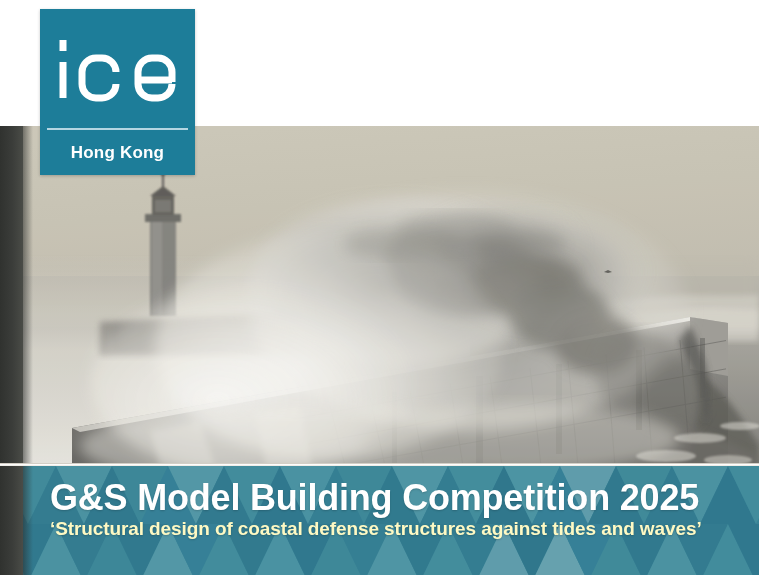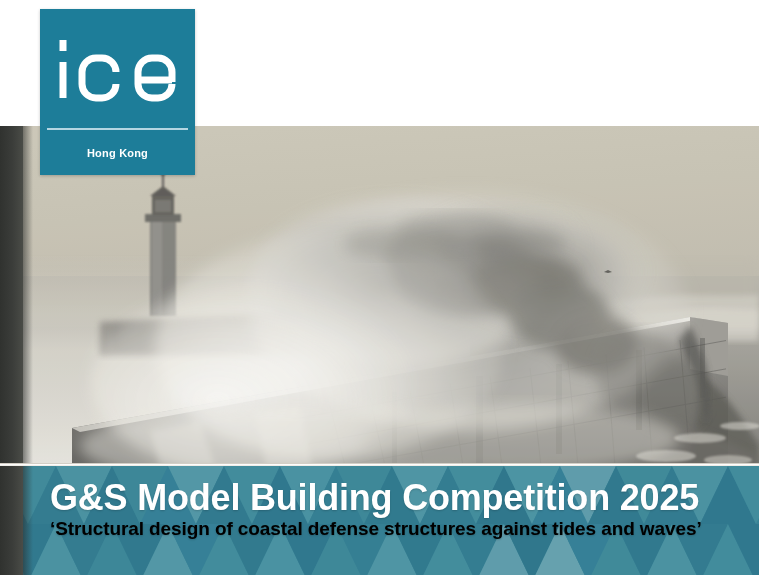--- a/index.html
+++ b/index.html
@@ -88,21 +88,21 @@
     opacity:.85;
   }
   .logo-region {
     position:absolute;
     left:0; top:121px;
     width:155px; height:45px;
     display:flex; align-items:center; justify-content:center;
   }
   .logo-region span {
     color:#ffffff;
-    font-size:11px;
+    font-size:17px;
     font-weight:bold;
     letter-spacing:.2px;
     font-family:"Liberation Sans", sans-serif;
   }
 
   
   .banner {
     position:absolute;
     left:0;
     top:466px;
@@ -139,21 +139,21 @@
     font-weight:bold;
     letter-spacing:-0.2px;
     white-space:nowrap;
     font-family:"Liberation Sans", sans-serif;
     text-shadow: 0 1px 2px rgba(0,0,0,.18);
   }
   .banner-subtitle {
     position:absolute;
     left:0;
     top:52px;
-    color:#000000;
+    color:#fef9c3;
     font-size:19px;
     font-weight:bold;
     letter-spacing:-0.1px;
     white-space:nowrap;
     font-family:"Liberation Sans", sans-serif;
     text-shadow: 0 1px 2px rgba(0,0,0,.18);
   }
 </style>
 </head>
 <body>

